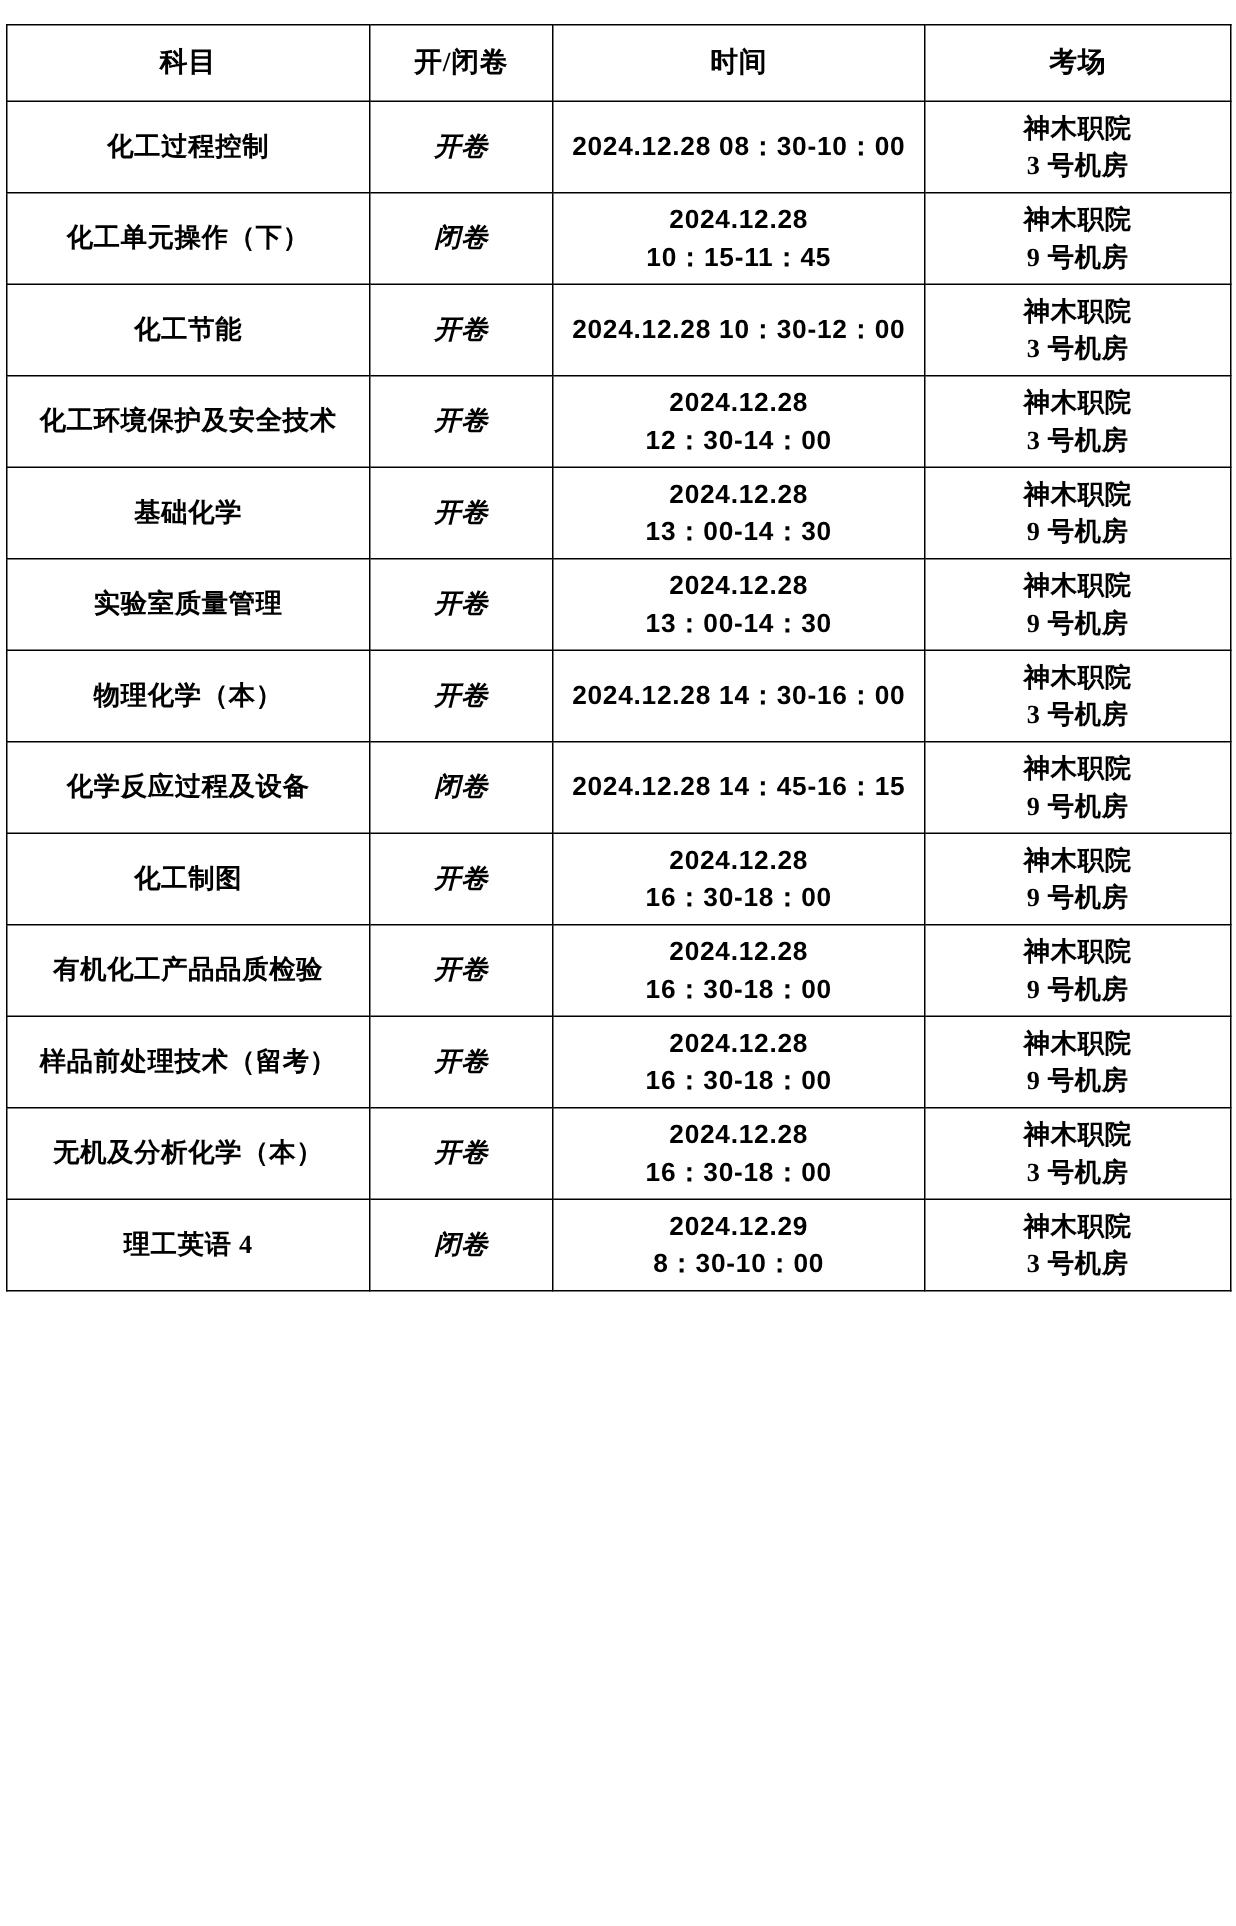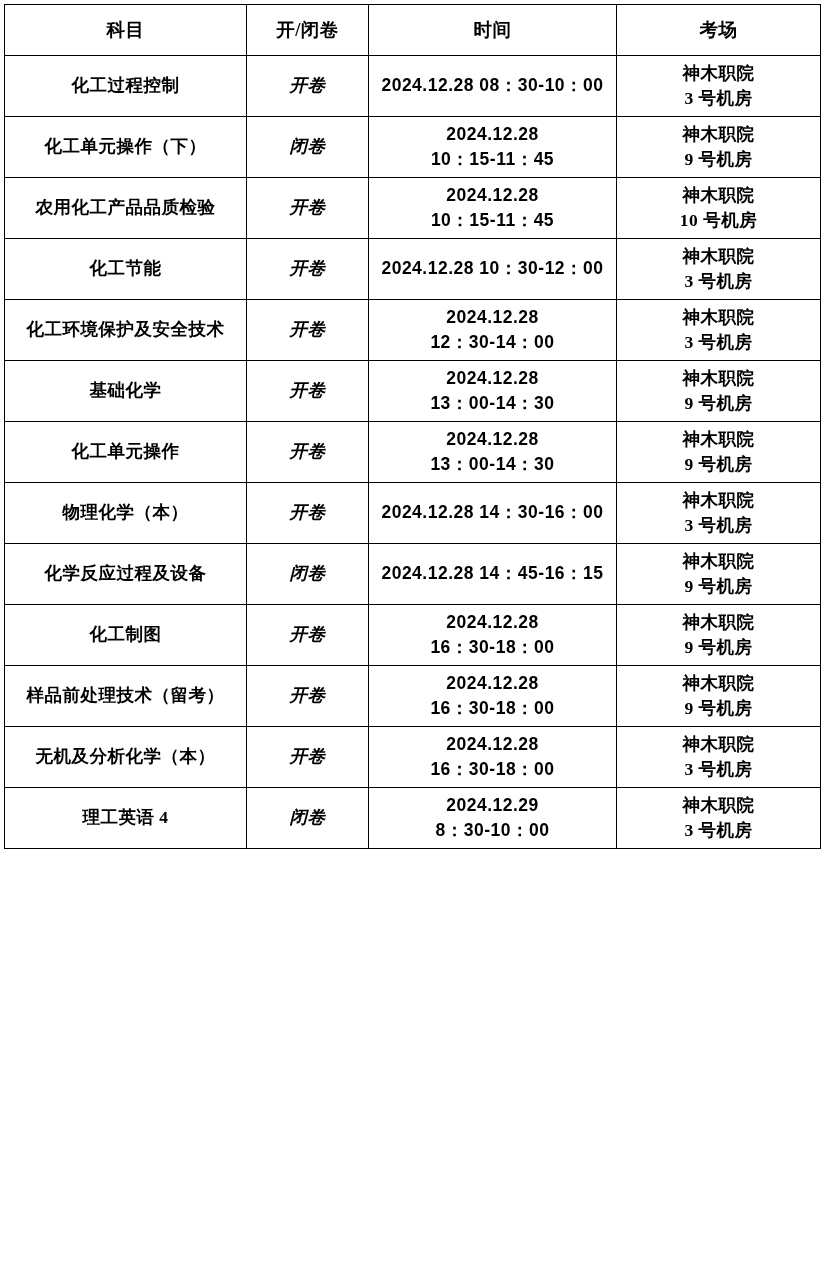--- a/index.html
+++ b/index.html
@@ -12,21 +12,21 @@
     height: 1284px;
     font-family: "Liberation Serif", "DejaVu Serif", serif;
     color: #000000;
     overflow: hidden;
   }
   .sheet {
     width: 824px;
     height: 944px;
     position: relative;
     box-sizing: border-box;
-    padding: 4px 4px 0 4px;
+    padding: 16px 4px 0 4px;
   }
   table.exam-table {
     border-collapse: collapse;
     width: 816px;
     table-layout: fixed;
     margin: 0;
   }
   table.exam-table th,
   table.exam-table td {
     border: 1.3px solid #000000;
@@ -106,32 +106,20 @@
           <td class="cell-time">
             <span class="line nowrap">2024.12.28</span>
             <span class="line nowrap">10：15-11：45</span>
           </td>
           <td class="cell-room">
             <span class="line">神木职院</span>
             <span class="line">9 号机房</span>
           </td>
         </tr>
         <tr>
-          <td class="cell-subject">农用化工产品品质检验</td>
-          <td class="cell-type">开卷</td>
-          <td class="cell-time">
-            <span class="line nowrap">2024.12.28</span>
-            <span class="line nowrap">10：15-11：45</span>
-          </td>
-          <td class="cell-room">
-            <span class="line">神木职院</span>
-            <span class="line">10 号机房</span>
-          </td>
-        </tr>
-        <tr>
           <td class="cell-subject">化工节能</td>
           <td class="cell-type">开卷</td>
           <td class="cell-time">
             <span class="line nowrap">2024.12.28  10：30-12：00</span>
           </td>
           <td class="cell-room">
             <span class="line">神木职院</span>
             <span class="line">3 号机房</span>
           </td>
         </tr>
@@ -153,21 +141,21 @@
           <td class="cell-time">
             <span class="line nowrap">2024.12.28</span>
             <span class="line nowrap">13：00-14：30</span>
           </td>
           <td class="cell-room">
             <span class="line">神木职院</span>
             <span class="line">9 号机房</span>
           </td>
         </tr>
         <tr>
-          <td class="cell-subject">化工单元操作</td>
+          <td class="cell-subject">实验室质量管理</td>
           <td class="cell-type">开卷</td>
           <td class="cell-time">
             <span class="line nowrap">2024.12.28</span>
             <span class="line nowrap">13：00-14：30</span>
           </td>
           <td class="cell-room">
             <span class="line">神木职院</span>
             <span class="line">9 号机房</span>
           </td>
         </tr>
@@ -188,20 +176,32 @@
           <td class="cell-time">
             <span class="line nowrap">2024.12.28  14：45-16：15</span>
           </td>
           <td class="cell-room">
             <span class="line">神木职院</span>
             <span class="line">9 号机房</span>
           </td>
         </tr>
         <tr>
           <td class="cell-subject">化工制图</td>
+          <td class="cell-type">开卷</td>
+          <td class="cell-time">
+            <span class="line nowrap">2024.12.28</span>
+            <span class="line nowrap">16：30-18：00</span>
+          </td>
+          <td class="cell-room">
+            <span class="line">神木职院</span>
+            <span class="line">9 号机房</span>
+          </td>
+        </tr>
+        <tr>
+          <td class="cell-subject">有机化工产品品质检验</td>
           <td class="cell-type">开卷</td>
           <td class="cell-time">
             <span class="line nowrap">2024.12.28</span>
             <span class="line nowrap">16：30-18：00</span>
           </td>
           <td class="cell-room">
             <span class="line">神木职院</span>
             <span class="line">9 号机房</span>
           </td>
         </tr>

